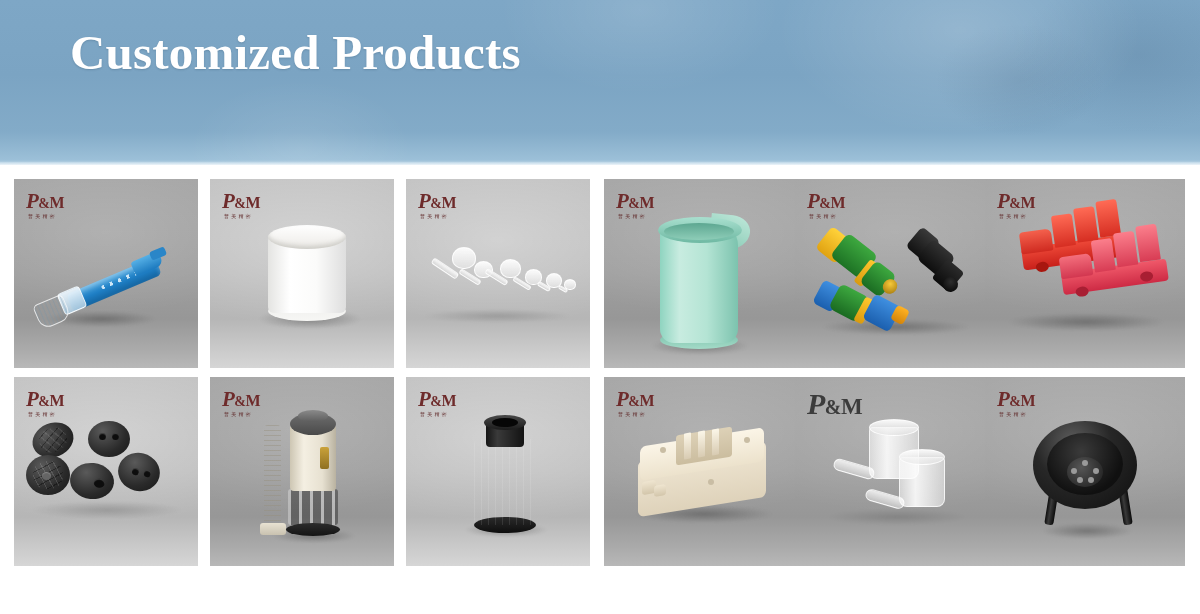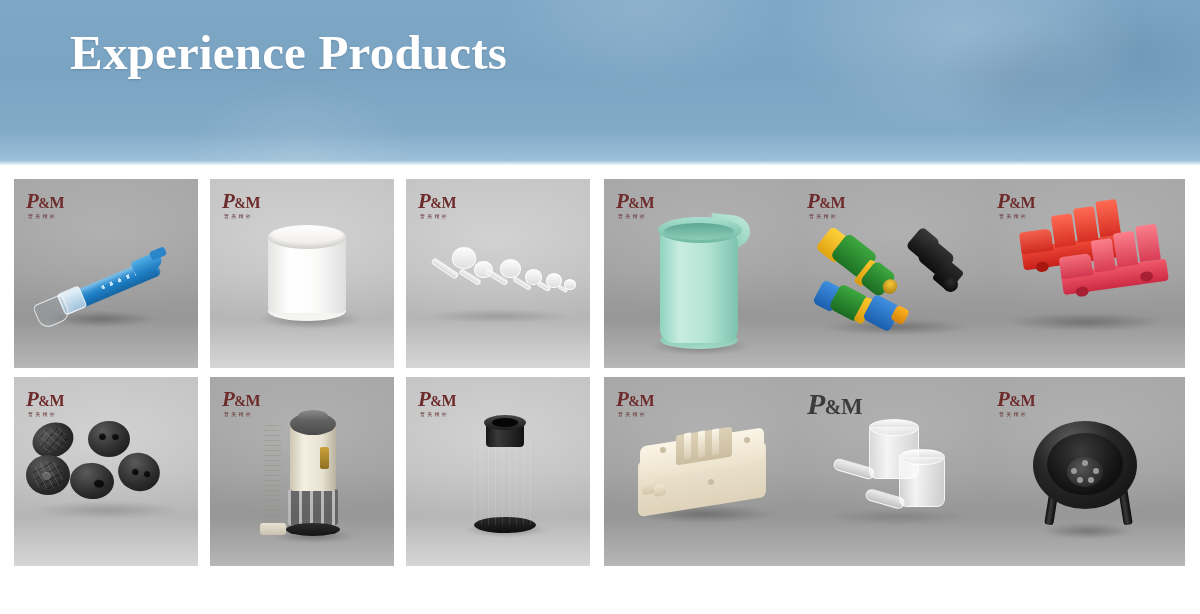--- a/index.html
+++ b/index.html
@@ -260,21 +260,21 @@
   .p12-hub b { position: absolute; width: 6px; height: 6px; border-radius: 50%; background: #9a9a9a; }
   .p12-leg { position: absolute; width: 9px; height: 36px; border-radius: 0 0 3px 3px;
     background: linear-gradient(90deg,#0d0d0d,#3a3a3a 40%,#0a0a0a); }
   .p12-sh { left: 56px; top: 146px; width: 92px; height: 16px; }
 </style>
 </head>
 <body>
 
 <div class="banner">
   <div class="banner-inner">
-    <div class="banner-title">Experience Products</div>
+    <div class="banner-title">Customized Products</div>
   </div>
 </div>
 
 <div class="grid-wrap">
 
   <div class="row row-1">
 
     <div class="card c1">
       <div class="photo dark"></div>
       <div class="prod">

